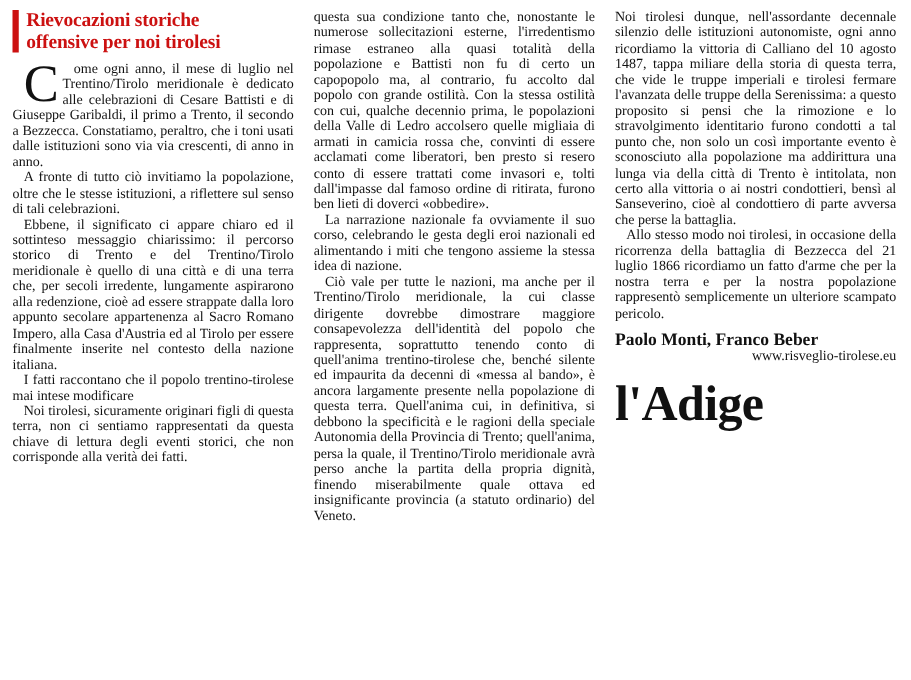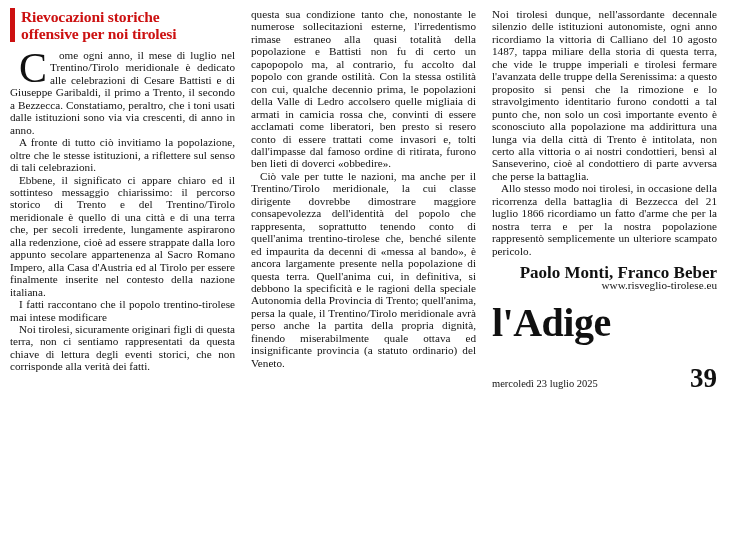--- a/index.html
+++ b/index.html
@@ -79,22 +79,22 @@
     font-size: 42px;
     line-height: 33px;
     font-weight: normal;
     padding: 2px 3px 0 0;
     margin-top: 1px;
   }
 
   
   .byline {
     margin-top: 9px;
-    text-align: right;
-    font-size: 17px;
+    text-align: left;
+    font-size: 14px;
     line-height: 13px;
     font-weight: bold;
   }
   .website {
     text-align: right;
     font-size: 11.2px;
     line-height: 13px;
     font-weight: normal;
   }
 
@@ -140,32 +140,29 @@
 
       <p class="dropcap-para"><span class="dropcap">C</span><span>ome ogni anno, il mese di luglio nel Trentino/Tirolo meridionale è dedicato alle celebrazioni di Cesare Battisti e di Giuseppe Garibaldi, il primo a Trento, il secondo a Bezzecca. Constatiamo, peraltro, che i toni usati dalle istituzioni sono via via crescenti, di anno in anno.</span></p>
       <p>A fronte di tutto ciò invitiamo la popolazione, oltre che le stesse istituzioni, a riflettere sul senso di tali celebrazioni.</p>
       <p>Ebbene, il significato ci appare chiaro ed il sottinteso messaggio chiarissimo: il percorso storico di Trento e del Trentino/Tirolo meridionale è quello di una città e di una terra che, per secoli irredente, lungamente aspirarono alla redenzione, cioè ad essere strappate dalla loro appunto secolare appartenenza al Sacro Romano Impero, alla Casa d'Austria ed al Tirolo per essere finalmente inserite nel contesto della nazione italiana.</p>
       <p>I fatti raccontano che il popolo trentino-tirolese mai intese modificare</p>
       <p>Noi tirolesi, sicuramente originari figli di questa terra, non ci sentiamo rappresentati da questa chiave di lettura degli eventi storici, che non corrisponde alla verità dei fatti.</p>
     </div>
 
     <div class="col">
       <p class="noindent">questa sua condizione tanto che, nonostante le numerose sollecitazioni esterne, l'irredentismo rimase estraneo alla quasi totalità della popolazione e Battisti non fu di certo un capopopolo ma, al contrario, fu accolto dal popolo con grande ostilità. Con la stessa ostilità con cui, qualche decennio prima, le popolazioni della Valle di Ledro accolsero quelle migliaia di armati in camicia rossa che, convinti di essere acclamati come liberatori, ben presto si resero conto di essere trattati come invasori e, tolti dall'impasse dal famoso ordine di ritirata, furono ben lieti di doverci «obbedire».</p>
+      <p>La narrazione nazionale fa ovviamente il suo corso, celebrando le gesta degli eroi nazionali ed alimentando i miti che tengono assieme la stessa idea di nazione.</p>
       <p>Ciò vale per tutte le nazioni, ma anche per il Trentino/Tirolo meridionale, la cui classe dirigente dovrebbe dimostrare maggiore consapevolezza dell'identità del popolo che rappresenta, soprattutto tenendo conto di quell'anima trentino-tirolese che, benché silente ed impaurita da decenni di «messa al bando», è ancora largamente presente nella popolazione di questa terra. Quell'anima cui, in definitiva, si debbono la specificità e le ragioni della speciale Autonomia della Provincia di Trento; quell'anima, persa la quale, il Trentino/Tirolo meridionale avrà perso anche la partita della propria dignità, finendo miserabilmente quale ottava ed insignificante provincia (a statuto ordinario) del Veneto.</p>
     </div>
 
     <div class="col">
       <p class="noindent">Noi tirolesi dunque, nell'assordante decennale silenzio delle istituzioni autonomiste, ogni anno ricordiamo la vittoria di Calliano del 10 agosto 1487, tappa miliare della storia di questa terra, che vide le truppe imperiali e tirolesi fermare l'avanzata delle truppe della Serenissima: a questo proposito si pensi che la rimozione e lo stravolgimento identitario furono condotti a tal punto che, non solo un così importante evento è sconosciuto alla popolazione ma addirittura una lunga via della città di Trento è intitolata, non certo alla vittoria o ai nostri condottieri, bensì al Sanseverino, cioè al condottiero di parte avversa che perse la battaglia.</p>
       <p>Allo stesso modo noi tirolesi, in occasione della ricorrenza della battaglia di Bezzecca del 21 luglio 1866 ricordiamo un fatto d'arme che per la nostra terra e per la nostra popolazione rappresentò semplicemente un ulteriore scampato pericolo.</p>
 
       <div class="byline">Paolo Monti, Franco Beber</div>
       <div class="website">www.risveglio-tirolese.eu</div>
 
       <div class="masthead">l'Adige</div>
 
-      <div class="footer-row">
-        <div class="footer-date">mercoledì 23 luglio 2025</div>
-        <div class="page-number">39</div>
-      </div>
     </div>
 
   </div>
 </div>
 
 </body></html>

